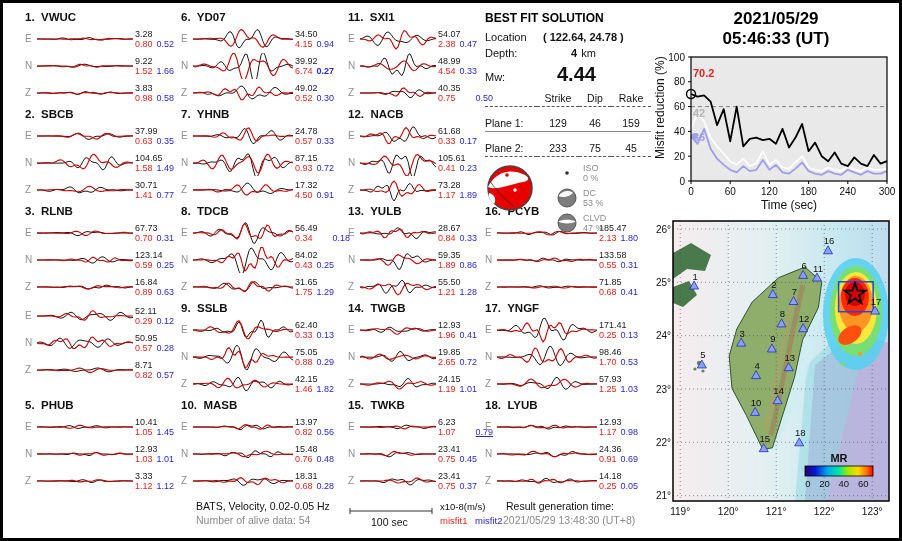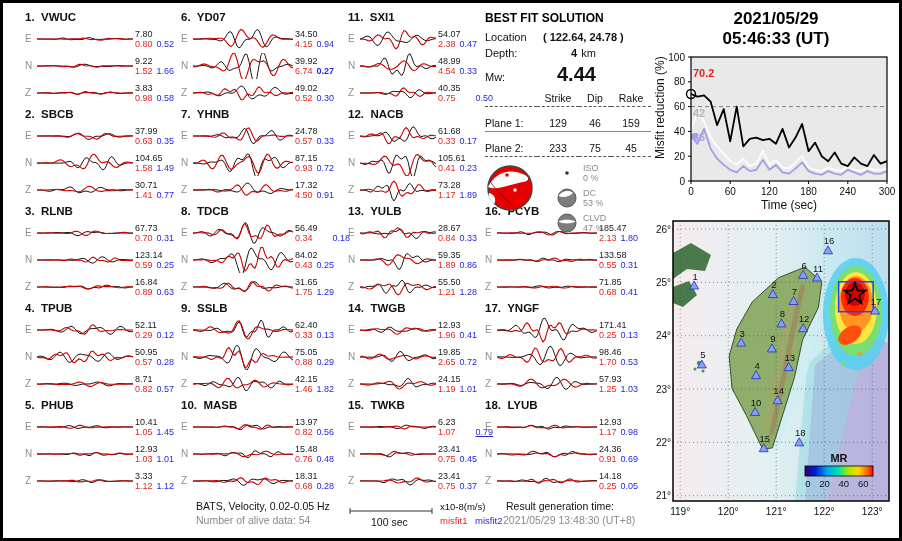--- a/index.html
+++ b/index.html
@@ -51,21 +51,21 @@
   <div id="stations">
       <div class="station" style="left: 22px; top: 8px;">
         <div class="st-title">1.  VWUC</div>
         <div class="wrow">
           <span class="ch">E</span>
           <svg width="96" height="26">
             <path d="M0,13.0 L2,12.9 L4,13.0 L6,13.1 L8,13.2 L10,13.1 L12,13.1 L14,13.2 L16,13.3 L18,13.3 L20,13.1 L22,12.6 L24,12.1 L26,12.0 L28,12.3 L30,12.9 L32,13.5 L34,13.8 L36,13.6 L38,13.4 L40,13.4 L42,13.5 L44,13.6 L46,13.3 L48,12.6 L50,11.9 L52,11.6 L54,11.9 L56,12.7 L58,13.4 L60,13.8 L62,13.7 L64,13.4 L66,13.2 L68,13.2 L70,13.2 L72,13.2 L74,12.9 L76,12.7 L78,12.5 L80,12.6 L82,12.8 L84,13.1 L86,13.2 L88,13.2 L90,13.1 L92,13.0 L94,13.0 L96,13.0" stroke="#1a1a1a" stroke-width="1" fill="none"></path>
             <path d="M0,13.0 L2,13.0 L4,13.0 L6,13.0 L8,13.0 L10,13.0 L12,13.0 L14,13.0 L16,13.0 L18,13.0 L20,13.0 L22,13.0 L24,13.0 L26,13.1 L28,13.2 L30,13.2 L32,13.1 L34,12.9 L36,12.8 L38,12.8 L40,12.9 L42,12.8 L44,12.5 L46,12.1 L48,12.2 L50,12.7 L52,13.3 L54,13.6 L56,13.5 L58,13.3 L60,13.4 L62,13.9 L64,14.2 L66,14.0 L68,13.3 L70,12.6 L72,12.4 L74,12.6 L76,12.8 L78,12.8 L80,12.6 L82,12.5 L84,12.6 L86,12.9 L88,13.1 L90,13.2 L92,13.1 L94,13.0 L96,13.0" stroke="#cc0000" stroke-width="1.1" fill="none"></path>
           </svg>
           <div class="nums">
-            <div class="amp">7.80</div>
+            <div class="amp">3.28</div>
             <div><span class="m1">0.80</span><span class="m2" style="margin-left: 4px;">0.52</span></div>
           </div>
         </div>
         <div class="wrow">
           <span class="ch">N</span>
           <svg width="96" height="26">
             <path d="M0,13.0 L2,13.1 L4,13.1 L6,13.0 L8,12.9 L10,12.8 L12,12.7 L14,12.7 L16,12.7 L18,12.9 L20,13.0 L22,13.1 L24,13.1 L26,13.1 L28,13.1 L30,13.3 L32,13.7 L34,14.0 L36,14.2 L38,14.1 L40,13.5 L42,12.7 L44,11.8 L46,11.3 L48,11.2 L50,11.6 L52,12.2 L54,12.9 L56,13.4 L58,13.6 L60,13.5 L62,13.4 L64,13.3 L66,13.3 L68,13.5 L70,13.5 L72,13.5 L74,13.3 L76,13.1 L78,12.8 L80,12.6 L82,12.6 L84,12.7 L86,12.8 L88,12.9 L90,13.0 L92,13.1 L94,13.1 L96,13.0" stroke="#1a1a1a" stroke-width="1" fill="none"></path>
             <path d="M0,13.0 L2,13.1 L4,13.0 L6,13.0 L8,12.9 L10,12.9 L12,12.9 L14,12.9 L16,12.7 L18,12.6 L20,12.7 L22,13.1 L24,13.6 L26,13.7 L28,13.6 L30,13.3 L32,13.3 L34,13.6 L36,13.7 L38,13.2 L40,12.2 L42,11.4 L44,11.4 L46,12.1 L48,12.8 L50,13.0 L52,12.8 L54,12.8 L56,13.3 L58,13.9 L60,14.2 L62,13.9 L64,13.3 L66,12.9 L68,12.8 L70,12.9 L72,12.9 L74,12.8 L76,12.7 L78,12.7 L80,12.9 L82,13.0 L84,13.1 L86,13.1 L88,13.0 L90,13.0 L92,13.0 L94,13.0 L96,13.0" stroke="#cc0000" stroke-width="1.1" fill="none"></path>
           </svg>
           <div class="nums">
@@ -151,21 +151,20 @@
             <path d="M0,13.0 L2,13.0 L4,12.9 L6,12.9 L8,12.9 L10,13.0 L12,13.1 L14,13.2 L16,13.2 L18,13.2 L20,13.1 L22,13.2 L24,13.4 L26,13.4 L28,13.2 L30,12.6 L32,12.1 L34,12.1 L36,12.4 L38,12.7 L40,12.6 L42,12.2 L44,12.1 L46,12.6 L48,13.7 L50,14.7 L52,14.9 L54,14.3 L56,13.6 L58,13.4 L60,13.7 L62,14.0 L64,13.5 L66,12.4 L68,11.3 L70,11.1 L72,11.6 L74,12.4 L76,12.8 L78,12.7 L80,12.6 L82,12.7 L84,13.3 L86,13.8 L88,14.0 L90,13.7 L92,13.3 L94,13.0 L96,13.0" stroke="#1a1a1a" stroke-width="1" fill="none"></path>
             <path d="M0,13.0 L2,13.0 L4,13.0 L6,13.0 L8,12.9 L10,12.9 L12,13.0 L14,13.1 L16,13.2 L18,13.3 L20,13.4 L22,13.3 L24,13.1 L26,12.8 L28,12.6 L30,12.6 L32,12.6 L34,12.7 L36,12.6 L38,12.4 L40,12.2 L42,12.2 L44,12.7 L46,13.5 L48,14.4 L50,15.0 L52,15.0 L54,14.4 L56,13.4 L58,12.4 L60,11.9 L62,11.9 L64,12.2 L66,12.5 L68,12.6 L70,12.6 L72,12.5 L74,12.6 L76,12.8 L78,13.2 L80,13.5 L82,13.7 L84,13.6 L86,13.3 L88,13.1 L90,12.9 L92,12.8 L94,12.8 L96,12.9" stroke="#cc0000" stroke-width="1.1" fill="none"></path>
           </svg>
           <div class="nums">
             <div class="amp">16.84</div>
             <div><span class="m1">0.89</span><span class="m2" style="margin-left: 4px;">0.63</span></div>
           </div>
         </div>
       </div>
       <div class="station" style="left: 22px; top: 299px;">
-        <div class="st-title">4.  TPUB</div>
         <div class="wrow">
           <span class="ch">E</span>
           <svg width="96" height="26">
             <path d="M0,13.0 L2,13.1 L4,13.0 L6,13.0 L8,12.9 L10,12.7 L12,12.4 L14,12.3 L16,12.5 L18,13.1 L20,13.9 L22,14.8 L24,15.2 L26,14.7 L28,13.4 L30,11.6 L32,9.9 L34,9.2 L36,9.9 L38,11.7 L40,14.1 L42,16.0 L44,16.8 L46,16.3 L48,14.9 L50,13.4 L52,12.2 L54,11.7 L56,11.6 L58,11.5 L60,11.1 L62,10.6 L64,10.6 L66,11.5 L68,13.3 L70,15.4 L72,17.0 L74,17.3 L76,16.1 L78,13.8 L80,11.3 L82,9.7 L84,9.3 L86,10.3 L88,12.0 L90,13.6 L92,14.6 L94,14.8 L96,14.4" stroke="#1a1a1a" stroke-width="1" fill="none"></path>
             <path d="M0,13.0 L2,13.0 L4,13.0 L6,13.0 L8,13.0 L10,13.0 L12,13.0 L14,13.0 L16,13.2 L18,13.5 L20,13.9 L22,13.8 L24,13.2 L26,12.0 L28,10.8 L30,10.5 L32,11.3 L34,12.7 L36,13.7 L38,14.0 L40,13.8 L42,14.1 L44,15.4 L46,16.9 L48,17.1 L50,15.1 L52,11.7 L54,8.6 L56,7.6 L58,9.1 L60,11.6 L62,13.7 L64,14.4 L66,14.2 L68,13.7 L70,13.6 L72,13.7 L74,13.7 L76,13.5 L78,13.0 L80,12.7 L82,12.5 L84,12.6 L86,12.8 L88,13.0 L90,13.1 L92,13.1 L94,13.0 L96,13.0" stroke="#cc0000" stroke-width="1.1" fill="none"></path>
           </svg>
           <div class="nums">
             <div class="amp">52.11</div>
             <div><span class="m1">0.29</span><span class="m2" style="margin-left: 4px;">0.12</span></div>
           </div>

